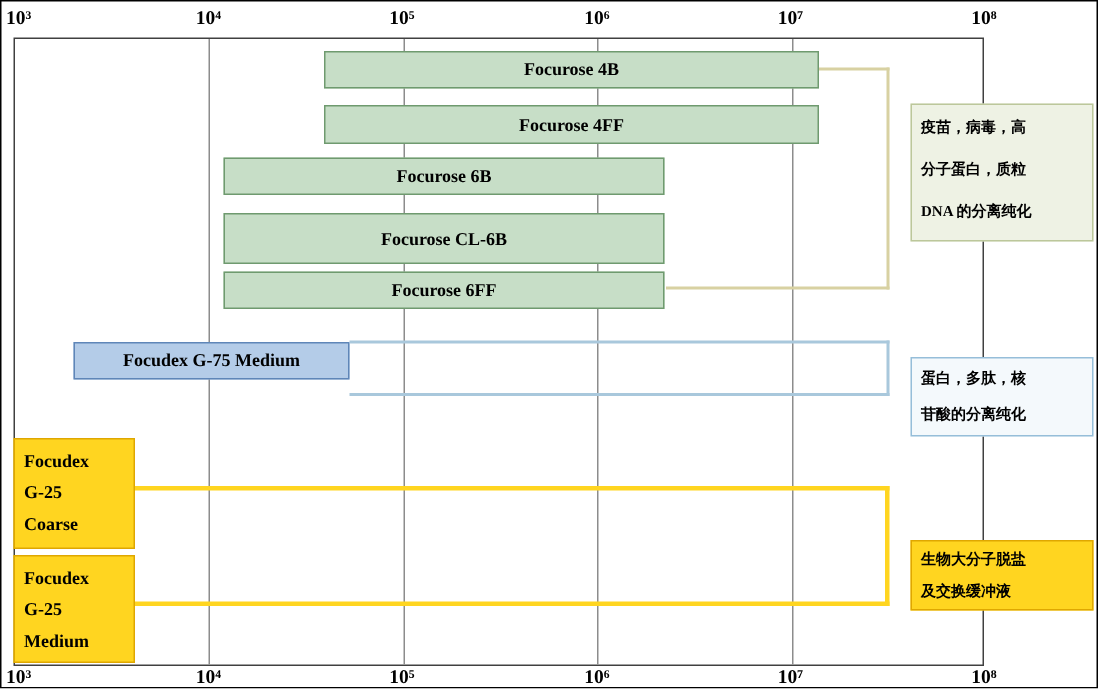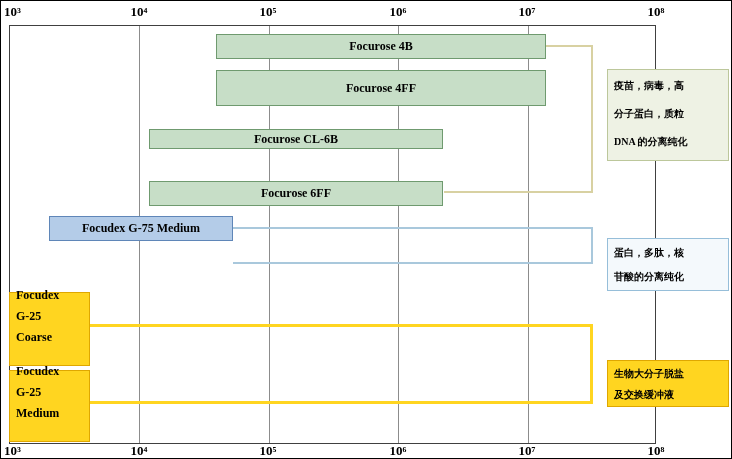--- a/index.html
+++ b/index.html
@@ -17,24 +17,24 @@
   .plot{
     position:absolute;left:8px;top:24px;width:647px;height:419px;
     border:1px solid var(--plot-border);box-sizing:border-box;
   }
   .gridline{position:absolute;top:0;height:100%;width:0;border-left:1px solid var(--grid-line);}
   .bar{
     position:absolute;box-sizing:border-box;display:flex;align-items:center;justify-content:center;
     font-weight:bold;font-size:12px;color:#000;text-align:right;
   }
   .bar.green{background:var(--green-fill);border:1px solid var(--green-border);}
-  .bar.blue{background:var(--blue-fill);border:1px solid var(--blue-border);}
+  .bar.blue{background:var(--blue-fill);border:1px solid var(--blue-border);margin-top:12px;}
   .bar.yellow{background:var(--yellow-fill);border:1px solid var(--yellow-border);}
   .bar.tall{
-    justify-content:flex-start;align-items:flex-end;padding:17px 6px;
+    justify-content:flex-start;align-items:flex-start;padding:4px 6px;
     white-space:pre-line;line-height:21px;text-align:left;
   }
   .seg{position:absolute;}
   .seg.tan{background:var(--tan-line);}
   .seg.bluec{background:var(--blue-line);}
   .seg.yellowc{background:var(--yellow-line);}
   .note{
     position:absolute;box-sizing:border-box;font-weight:bold;font-size:10px;color:#000;
     white-space:pre-line;padding:2px 6px;
   }
@@ -60,24 +60,27 @@
   <div class="plot">
     <div class="gridline" style="left:129px"></div>
     <div class="gridline" style="left:259px"></div>
     <div class="gridline" style="left:388px"></div>
     <div class="gridline" style="left:518px"></div>
   </div>
 
   <div class="bar green" style="left:215px;top:33px;width:330px;height:25px">
     <span>Focurose 4B</span>
   </div>
-  <div class="bar green" style="left:215px;top:69px;width:330px;height:36px">
+  <div class="bar green" style="left:215px;top:69px;width:330px;height:26px">
     <span>Focurose 4FF</span>
   </div>
-  <div class="bar green" style="left:148px;top:128px;width:294px;height:20px">
+  <div class="bar green" style="left:148px;top:104px;width:294px;height:25px">
+    <span>Focurose 6B</span>
+  </div>
+  <div class="bar green" style="left:148px;top:141px;width:294px;height:34px">
     <span>Focurose CL-6B</span>
   </div>
   <div class="bar green" style="left:148px;top:180px;width:294px;height:25px">
     <span>Focurose 6FF</span>
   </div>
 
   <div class="bar blue" style="left:48px;top:215px;width:184px;height:25px">
     <span>Focudex G-75 Medium</span>
   </div>
 

